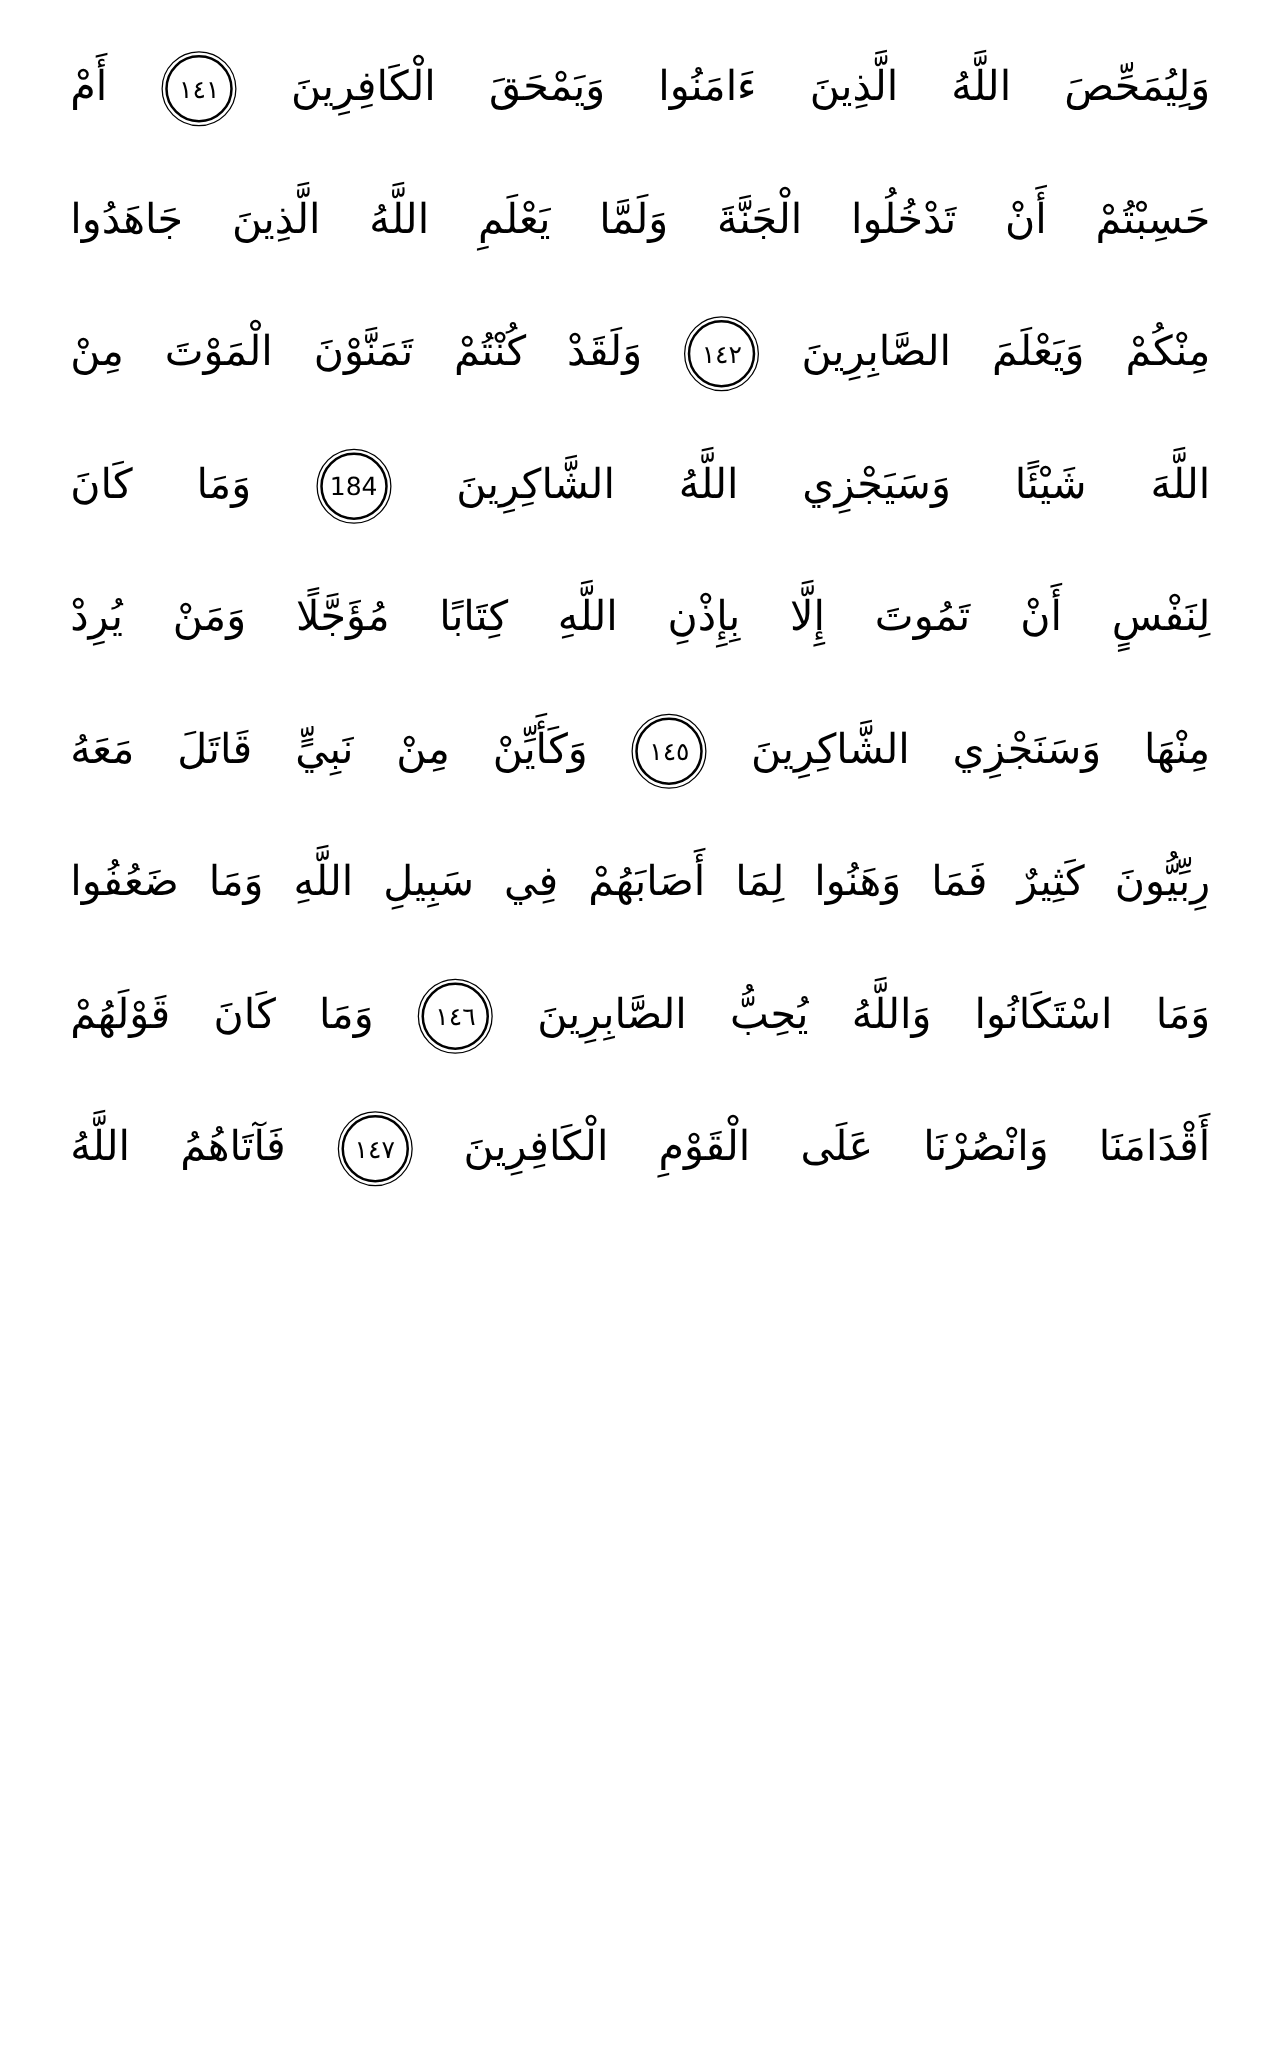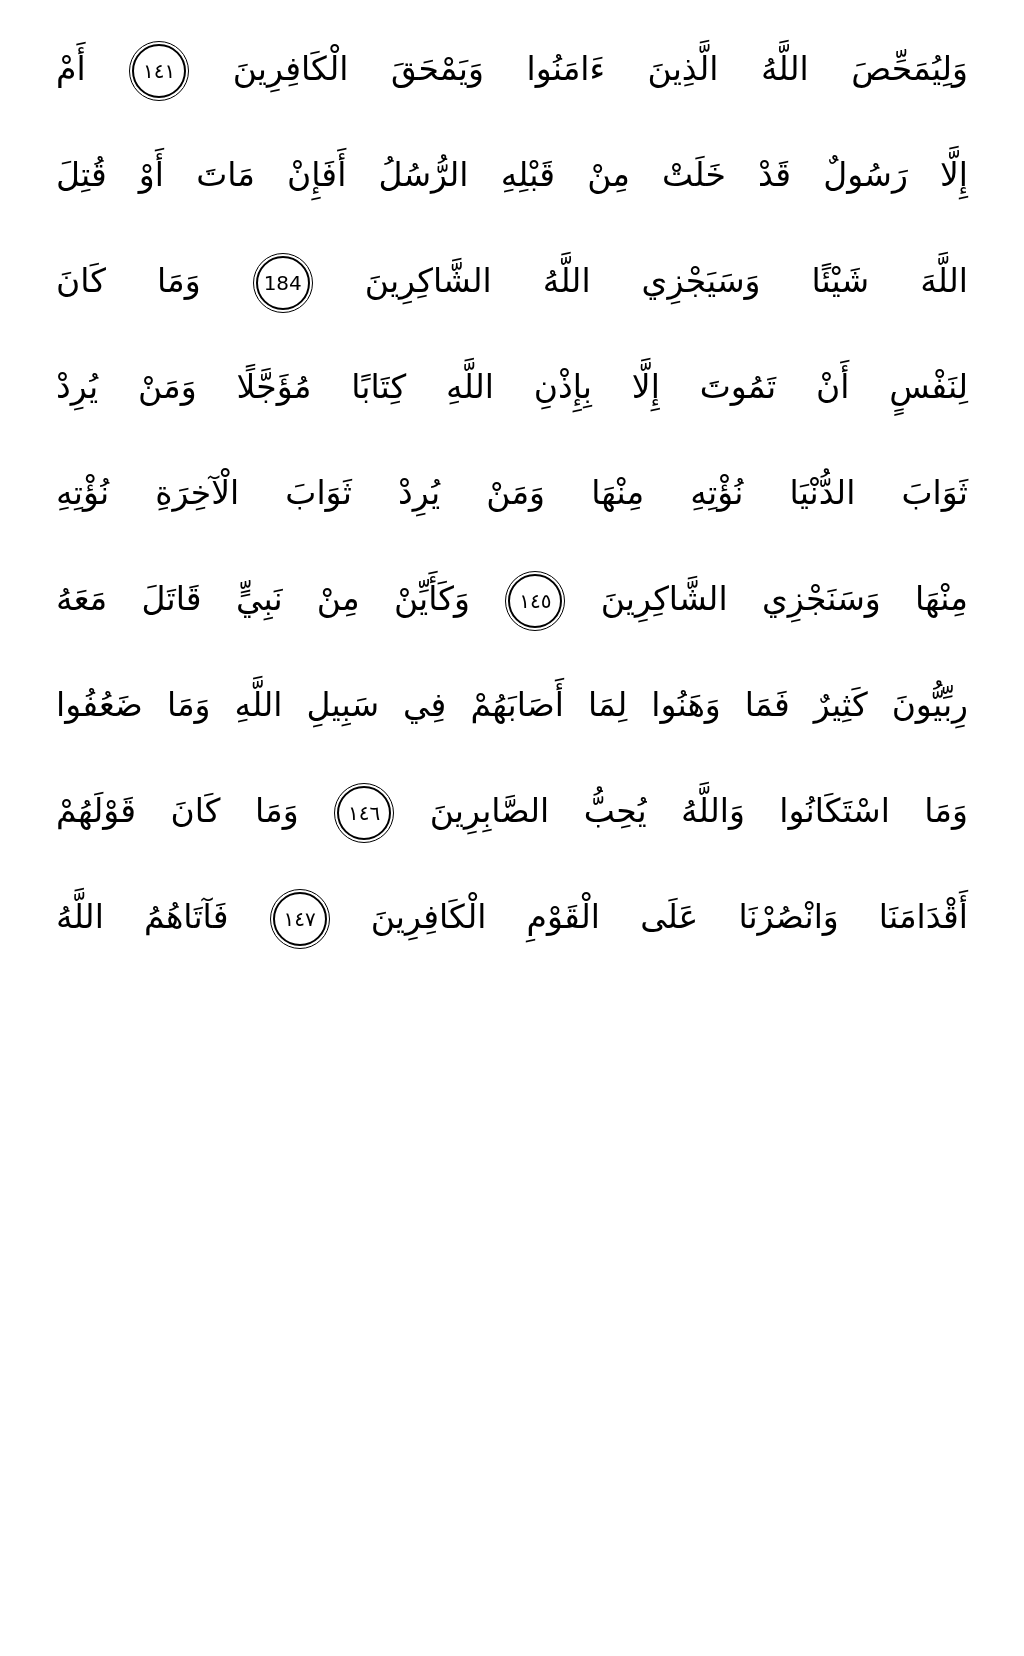--- a/index.html
+++ b/index.html
@@ -47,21 +47,21 @@
     line-height: 1;
     vertical-align: middle;
     background: #ffffff;
   }
 </style>
 </head>
 <body style="background: rgb(255, 255, 255);">
 
 <div class="mushaf-page" id="mushaf" style="color: rgb(0, 0, 0); margin-left: 37px;">
     <div class="quran-line"><span class="verse-text">وَلِيُمَحِّصَ اللَّهُ الَّذِينَ ءَامَنُوا وَيَمْحَقَ الْكَافِرِينَ</span> <span class="ayah-marker">١٤١</span> <span class="verse-text">أَمْ</span></div>
-    <div class="quran-line"><span class="verse-text">إِلَّا رَسُولٌ قَدْ خَلَتْ مِنْ قَبْلِهِ الرُّسُلُ أَفَإِنْ مَاتَ أَوْ قُتِلَ</span></div>
+    <div class="quran-line"><span class="verse-text">حَسِبْتُمْ أَنْ تَدْخُلُوا الْجَنَّةَ وَلَمَّا يَعْلَمِ اللَّهُ الَّذِينَ جَاهَدُوا</span></div>
+    <div class="quran-line"><span class="verse-text">مِنْكُمْ وَيَعْلَمَ الصَّابِرِينَ</span> <span class="ayah-marker">١٤٢</span> <span class="verse-text">وَلَقَدْ كُنْتُمْ تَمَنَّوْنَ الْمَوْتَ مِنْ</span></div>
     <div class="quran-line"><span class="verse-text">اللَّهَ شَيْئًا وَسَيَجْزِي اللَّهُ الشَّاكِرِينَ</span> <span class="ayah-marker">184</span> <span class="verse-text">وَمَا كَانَ</span></div>
     <div class="quran-line"><span class="verse-text">لِنَفْسٍ أَنْ تَمُوتَ إِلَّا بِإِذْنِ اللَّهِ كِتَابًا مُؤَجَّلًا وَمَنْ يُرِدْ</span></div>
-    <div class="quran-line"><span class="verse-text">ثَوَابَ الدُّنْيَا نُؤْتِهِ مِنْهَا وَمَنْ يُرِدْ ثَوَابَ الْآخِرَةِ نُؤْتِهِ</span></div>
     <div class="quran-line"><span class="verse-text">مِنْهَا وَسَنَجْزِي الشَّاكِرِينَ</span> <span class="ayah-marker">١٤٥</span> <span class="verse-text">وَكَأَيِّنْ مِنْ نَبِيٍّ قَاتَلَ مَعَهُ</span></div>
     <div class="quran-line"><span class="verse-text">رِبِّيُّونَ كَثِيرٌ فَمَا وَهَنُوا لِمَا أَصَابَهُمْ فِي سَبِيلِ اللَّهِ وَمَا ضَعُفُوا</span></div>
     <div class="quran-line"><span class="verse-text">وَمَا اسْتَكَانُوا وَاللَّهُ يُحِبُّ الصَّابِرِينَ</span> <span class="ayah-marker">١٤٦</span> <span class="verse-text">وَمَا كَانَ قَوْلَهُمْ</span></div>
     <div class="quran-line"><span class="verse-text">أَقْدَامَنَا وَانْصُرْنَا عَلَى الْقَوْمِ الْكَافِرِينَ</span> <span class="ayah-marker">١٤٧</span> <span class="verse-text">فَآتَاهُمُ اللَّهُ</span></div>
   </div>
 
 </body></html>

